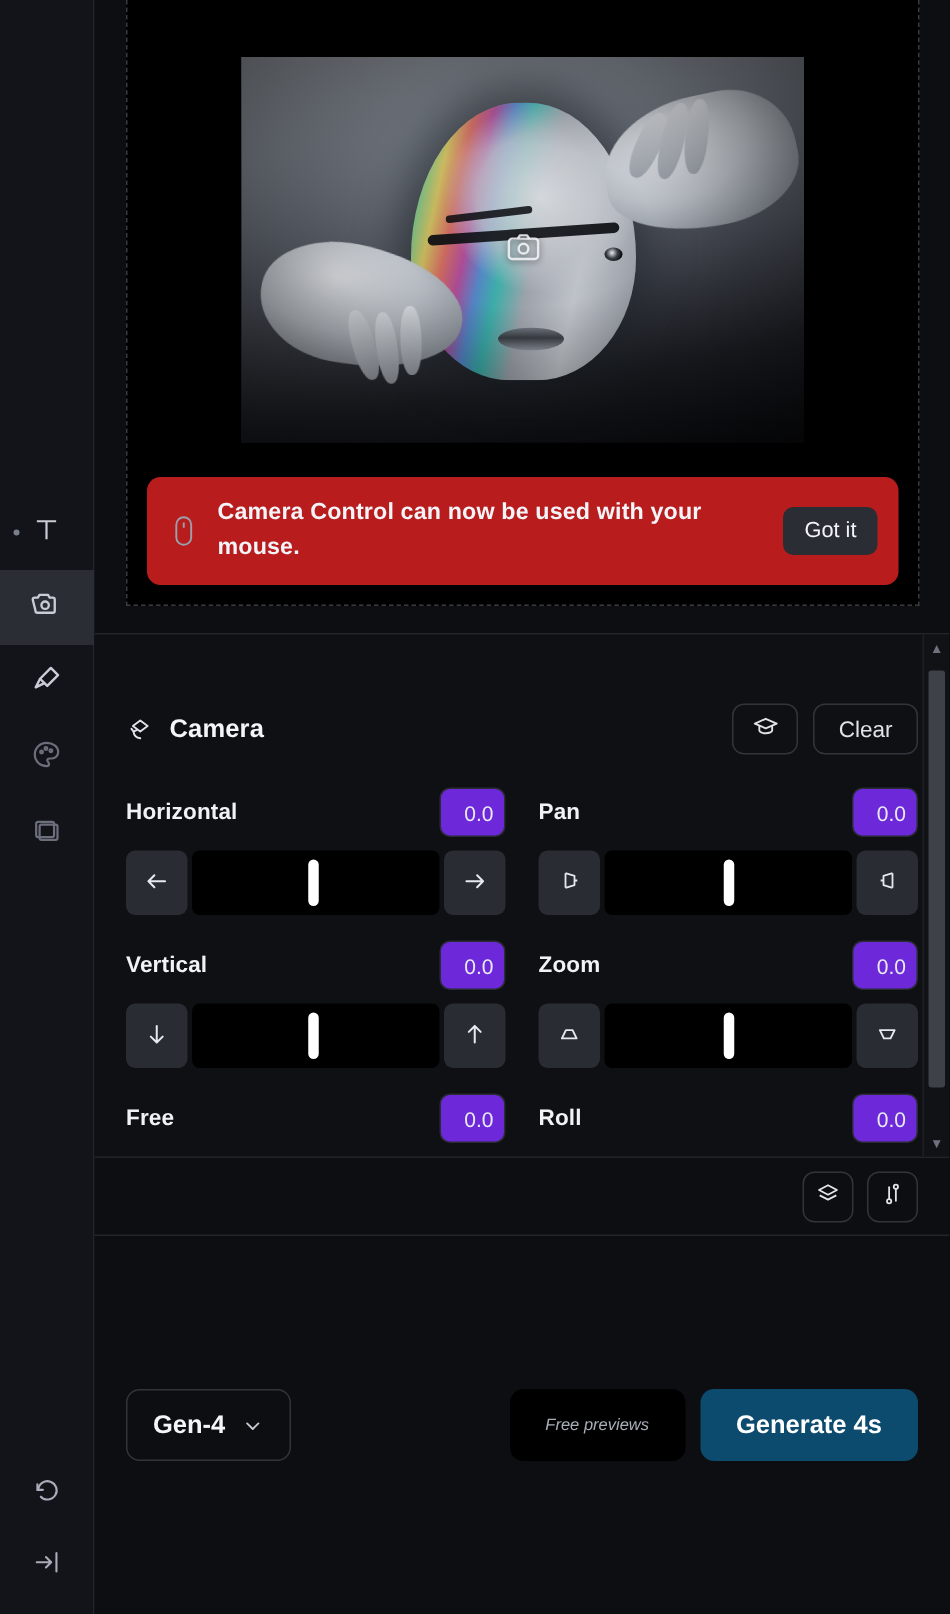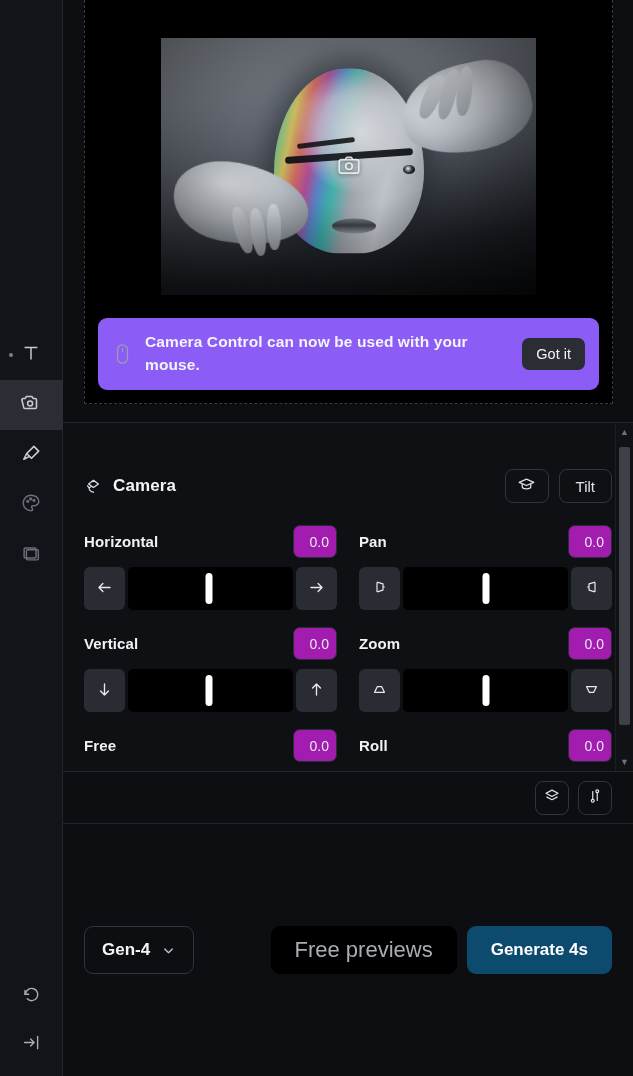--- a/index.html
+++ b/index.html
@@ -148,21 +148,21 @@
   .cam-overlay {
     position: absolute; left: 50%; top: 50%;
     transform: translate(-50%,-50%);
     color: rgba(242,244,248,.88);
     filter: drop-shadow(0 1px 2px rgba(0,0,0,.6));
   }
 
   
   .toast {
     position: absolute; left: 13px; right: 13px; bottom: 13px;
-    background: #8b5cf6;
+    background: #b91c1c;
     border-radius: 9px;
     display: flex; align-items: center;
     padding: 13px 14px 13px 16px;
     gap: 14px;
   }
   .toast-icon { color: #9aa0ad; flex: 0 0 auto; display:flex; }
   .toast-text {
     flex: 1;
     color: #f2f4f8; font-size: 15.5px; font-weight: 700;
     line-height: 1.48;
@@ -234,21 +234,21 @@
   .ctrl { margin-bottom: 17px; }
   .ctrl-label-row {
     display: flex; align-items: center; justify-content: space-between;
     margin-bottom: 9px;
   }
   .ctrl-label {
     color: #f0f2f6; font-size: 15px; font-weight: 700;
     letter-spacing: .1px;
   }
   .ctrl-value {
-    background: #a21caf; border: 1px solid #2a2c33;
+    background: #6d28d9; border: 1px solid #2a2c33;
     border-radius: 7px;
     width: 44px; height: 33px;
     display: flex; align-items: center; justify-content: flex-end;
     padding-right: 7px;
     color: #e8eaf0; font-size: 14px;
   }
   .slider-row { display: flex; align-items: stretch; gap: 3px; height: 43px; }
   .step-btn {
     width: 41px; background: #2a2c33; border: none; border-radius: 6px;
     display: flex; align-items: center; justify-content: center;
@@ -306,22 +306,23 @@
     border-radius: 9px; height: 48px;
     display: flex; align-items: center; gap: 11px;
     padding: 0 17px;
     color: #f3f5f9; font-size: 17px; font-weight: 700;
     cursor: pointer; font-family: inherit;
   }
   .footer .gap { flex: 1; }
   .free-btn {
     background: #000; border: none; border-radius: 9px;
     height: 48px; padding: 0 24px;
-    color: #a8adb8; font-size: 22px; font-family: inherit;
+    color: #a8adb8; font-size: 11px; font-family: inherit;
     cursor: pointer;
+    font-style: italic;
   }
   .gen-btn {
     border: none; border-radius: 9px;
     height: 48px; padding: 0 24px;
     color: #fff; font-size: 17px; font-weight: 700;
     font-family: inherit; cursor: pointer;
   }
 </style>
 </head>
 <body>
@@ -455,21 +456,21 @@
         <span class="title">Camera</span>
         <span class="spacer"></span>
         <button class="head-btn icon">
           <span>
             <svg width="19" height="19" viewBox="0 0 24 24" fill="none" stroke="currentColor" stroke-width="1.6" stroke-linejoin="round">
               <path d="M2.8 9.3L12 5.3l9.2 4-9.2 4z"></path>
               <path d="M6.6 11.3v3.6c0 1.4 2.4 2.6 5.4 2.6s5.4-1.2 5.4-2.6v-3.6"></path>
             </svg>
           </span>
         </button>
-        <button class="head-btn text">Tilt</button>
+        <button class="head-btn text">Clear</button>
       </div>
 
       <div class="grid">
 
         <div class="ctrl">
           <div class="ctrl-label-row">
             <span class="ctrl-label">Horizontal</span>
             <span class="ctrl-value">0.0</span>
           </div>
           <div class="slider-row">

